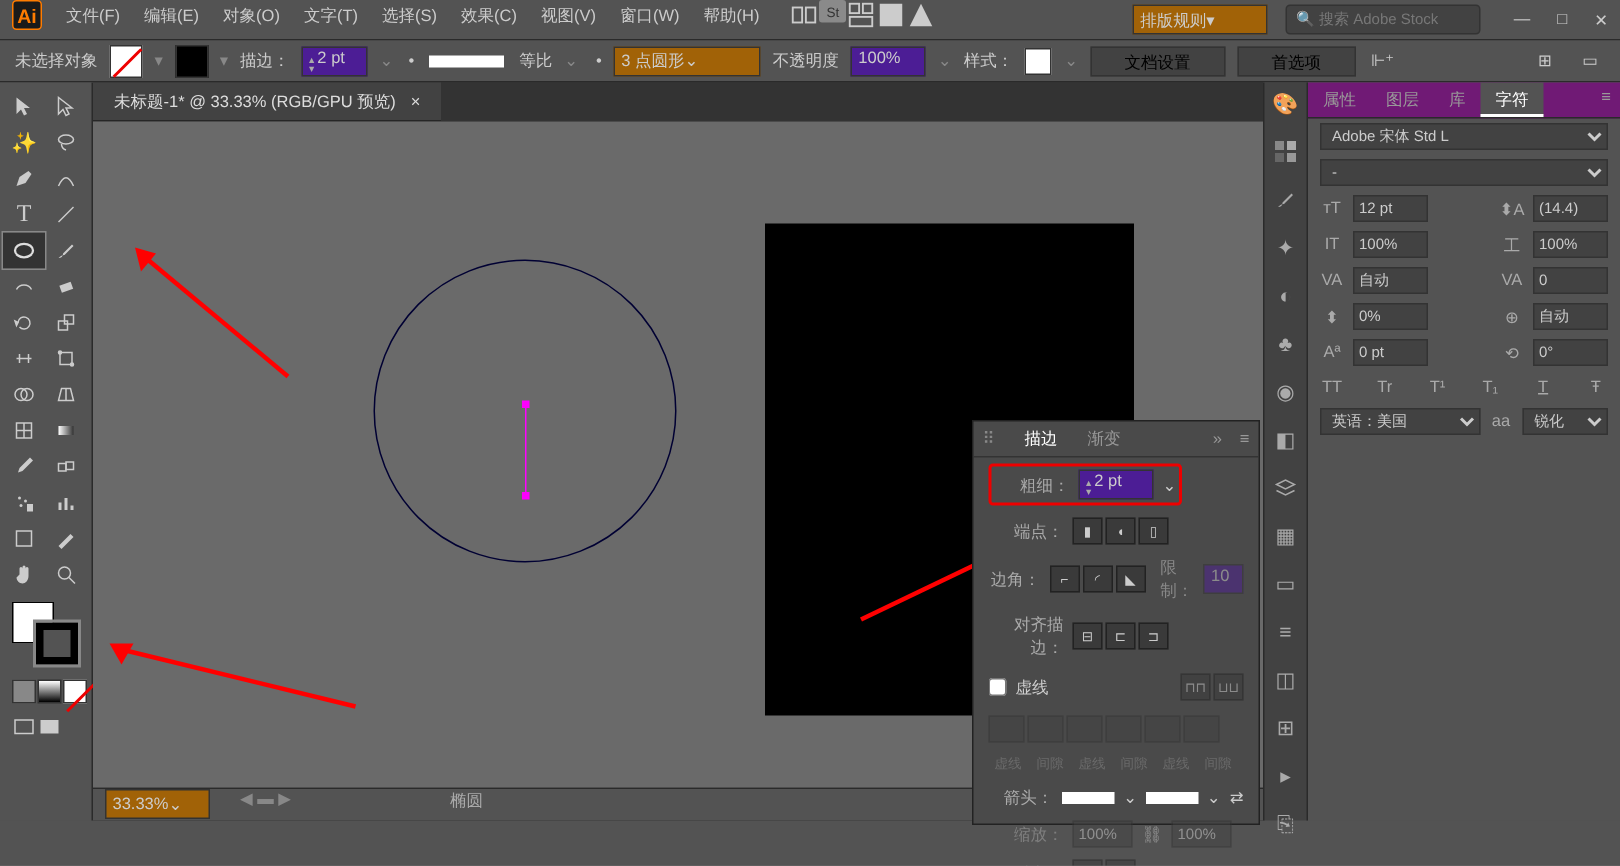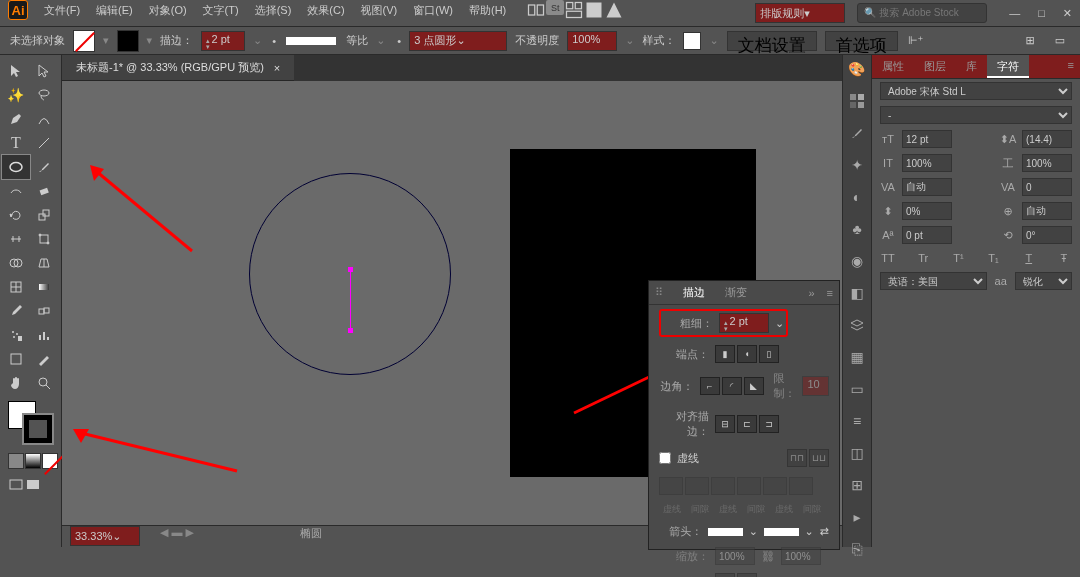--- a/index.html
+++ b/index.html
@@ -9,24 +9,24 @@
 .menu{display:flex;gap:4px}
 .menu span{padding:3px 6px;cursor:pointer}
 .titlebar-right{margin-left:auto;display:flex;align-items:center;gap:12px}
 .tb-icon{width:20px;height:20px;display:flex;align-items:center;justify-content:center;color:#ccc}
 .search-stock{background:#424242;padding:2px 6px;border-radius:3px;font-size:10px;color:#888;border:1px solid #333;width:130px}
 .win-controls{display:flex;gap:18px;margin-left:10px}
 .optbar{height:28px;background:#535353;display:flex;align-items:center;padding:0 10px;gap:8px;border-bottom:1px solid #2a2a2a;font-size:11px}
 .swatch{width:22px;height:22px;border:1px solid #333;position:relative}
 .swatch.none::after{content:"";position:absolute;width:26px;height:2px;background:#e00;transform:rotate(-45deg);top:10px;left:-2px}
 .swatch.black{background:#000}
-.num-input{background:#7f1d1d;border:1px solid #333;color:#ccc;padding:1px 4px;width:44px;height:20px;font-size:11px}
-.dropdown{background:#7f1d1d;border:1px solid #333;color:#ccc;padding:1px 4px;height:20px;font-size:11px;display:flex;align-items:center}
+.num-input{background:#4c1d95;border:1px solid #333;color:#ccc;padding:1px 4px;width:44px;height:20px;font-size:11px}
+.dropdown{background:#a16207;border:1px solid #333;color:#ccc;padding:1px 4px;height:20px;font-size:11px;display:flex;align-items:center}
 .dash-prev{width:50px;height:8px;background:#fff;margin:0 2px}
-.opt-btn{background:#424242;border:1px solid #333;padding:2px 10px;height:20px;font-size:17px}
+.opt-btn{background:#424242;border:1px solid #333;padding:2px 22px;height:20px;font-size:11px}
 .main{display:flex;height:492px}
 .tools{width:62px;background:#535353;display:flex;flex-wrap:wrap;align-content:flex-start;padding:4px 2px;border-right:1px solid #2a2a2a}
 .tool{width:28px;height:24px;display:flex;align-items:center;justify-content:center;color:#ccc;font-size:14px;cursor:pointer;position:relative}
 .tool.active{background:#333;outline:1px solid #888}
 .tool svg{width:16px;height:16px}
 .color-box{width:50px;height:46px;position:relative;margin:6px 6px 4px}
 .cb-fill{position:absolute;width:28px;height:28px;background:#fff;border:1px solid #000;top:0;left:0}
 .cb-stroke{position:absolute;width:28px;height:28px;border:5px solid #000;background:#535353;top:14px;left:16px;outline:2px solid #888}
 .mini-sw{display:flex;gap:1px;margin-left:6px;margin-top:2px}
 .mini-sw div{width:16px;height:16px;border:1px solid #333}
@@ -39,21 +39,21 @@
 .center-line::before,.center-line::after{content:"";position:absolute;width:5px;height:5px;background:#f0f;left:-2px}
 .center-line::before{top:-2px}
 .center-line::after{bottom:-2px}
 .arrow{position:absolute;pointer-events:none}
 .arrow line{stroke:#f00;stroke-width:3}
 .arrow polygon{fill:#f00}
 .statusbar{height:22px;background:#535353;display:flex;padding:0 8px;gap:20px;font-size:11px;border-top:1px solid #2a2a2a}
 .icon-strip{width:30px;background:#424242;display:flex;flex-direction:column;align-items:center;padding-top:6px;gap:16px;border-left:1px solid #2a2a2a;border-right:1px solid #2a2a2a}
 .icon-strip div{width:18px;height:18px;color:#aaa;display:flex;align-items:center;justify-content:center;font-size:14px}
 .panels{width:208px;background:#535353;display:flex;flex-direction:column}
-.panel-tabs{display:flex;height:24px;background:#7f1d1d;border-bottom:1px solid #2a2a2a}
+.panel-tabs{display:flex;height:24px;background:#701a75;border-bottom:1px solid #2a2a2a}
 .panel-tabs span{padding:4px 10px;font-size:11px;color:#999}
 .panel-tabs span.active{background:#535353;color:#fff;border-bottom:2px solid #fff}
 .panel-row{display:flex;align-items:center;padding:3px 8px;gap:6px;font-size:10px}
 .p-input{background:#424242;border:1px solid #333;color:#ccc;height:18px;width:50px;font-size:10px;padding:0 3px}
 .p-sel{background:#424242;border:1px solid #333;color:#ccc;height:18px;font-size:10px;padding:0 3px;flex:1}
 .p-icon{width:16px;height:16px;display:flex;align-items:center;justify-content:center;color:#aaa;font-size:11px}
 .stroke-panel{position:absolute;left:648px;top:280px;width:192px;height:270px;background:#4a4a4a;border:1px solid #222;color:#ccc;font-size:11px;z-index:10}
 .sp-tabs{display:flex;height:24px;border-bottom:1px solid #333;align-items:center}
 .sp-tabs span{padding:4px 10px;color:#999}
 .sp-tabs span.active{color:#fff}

